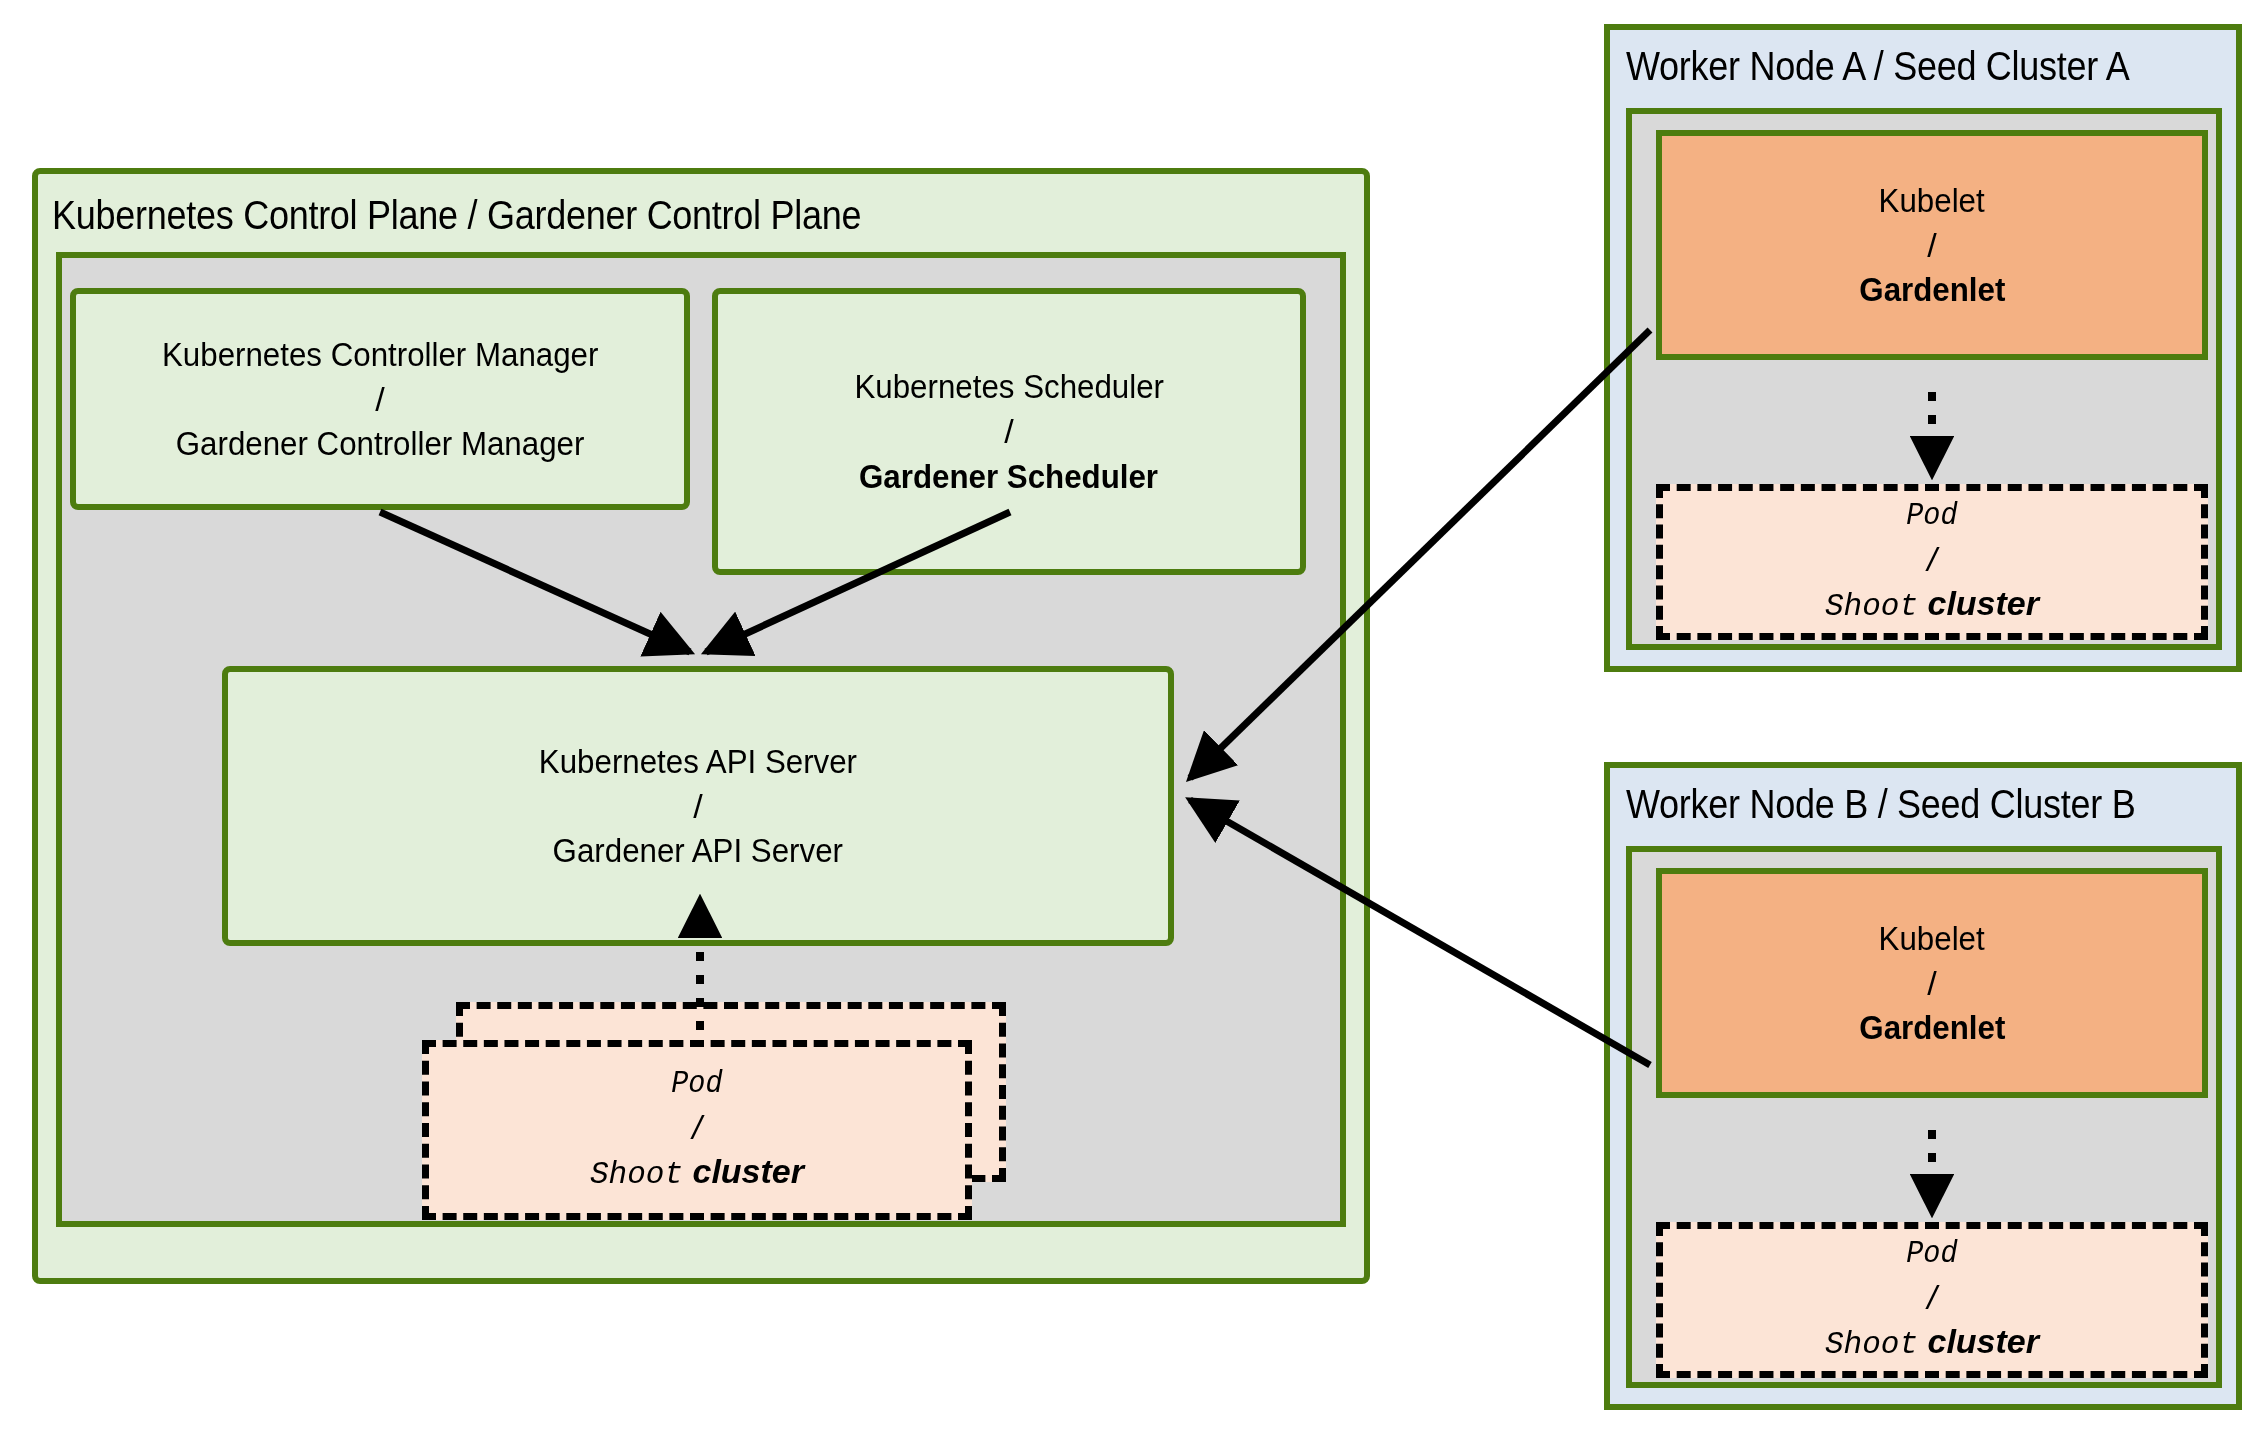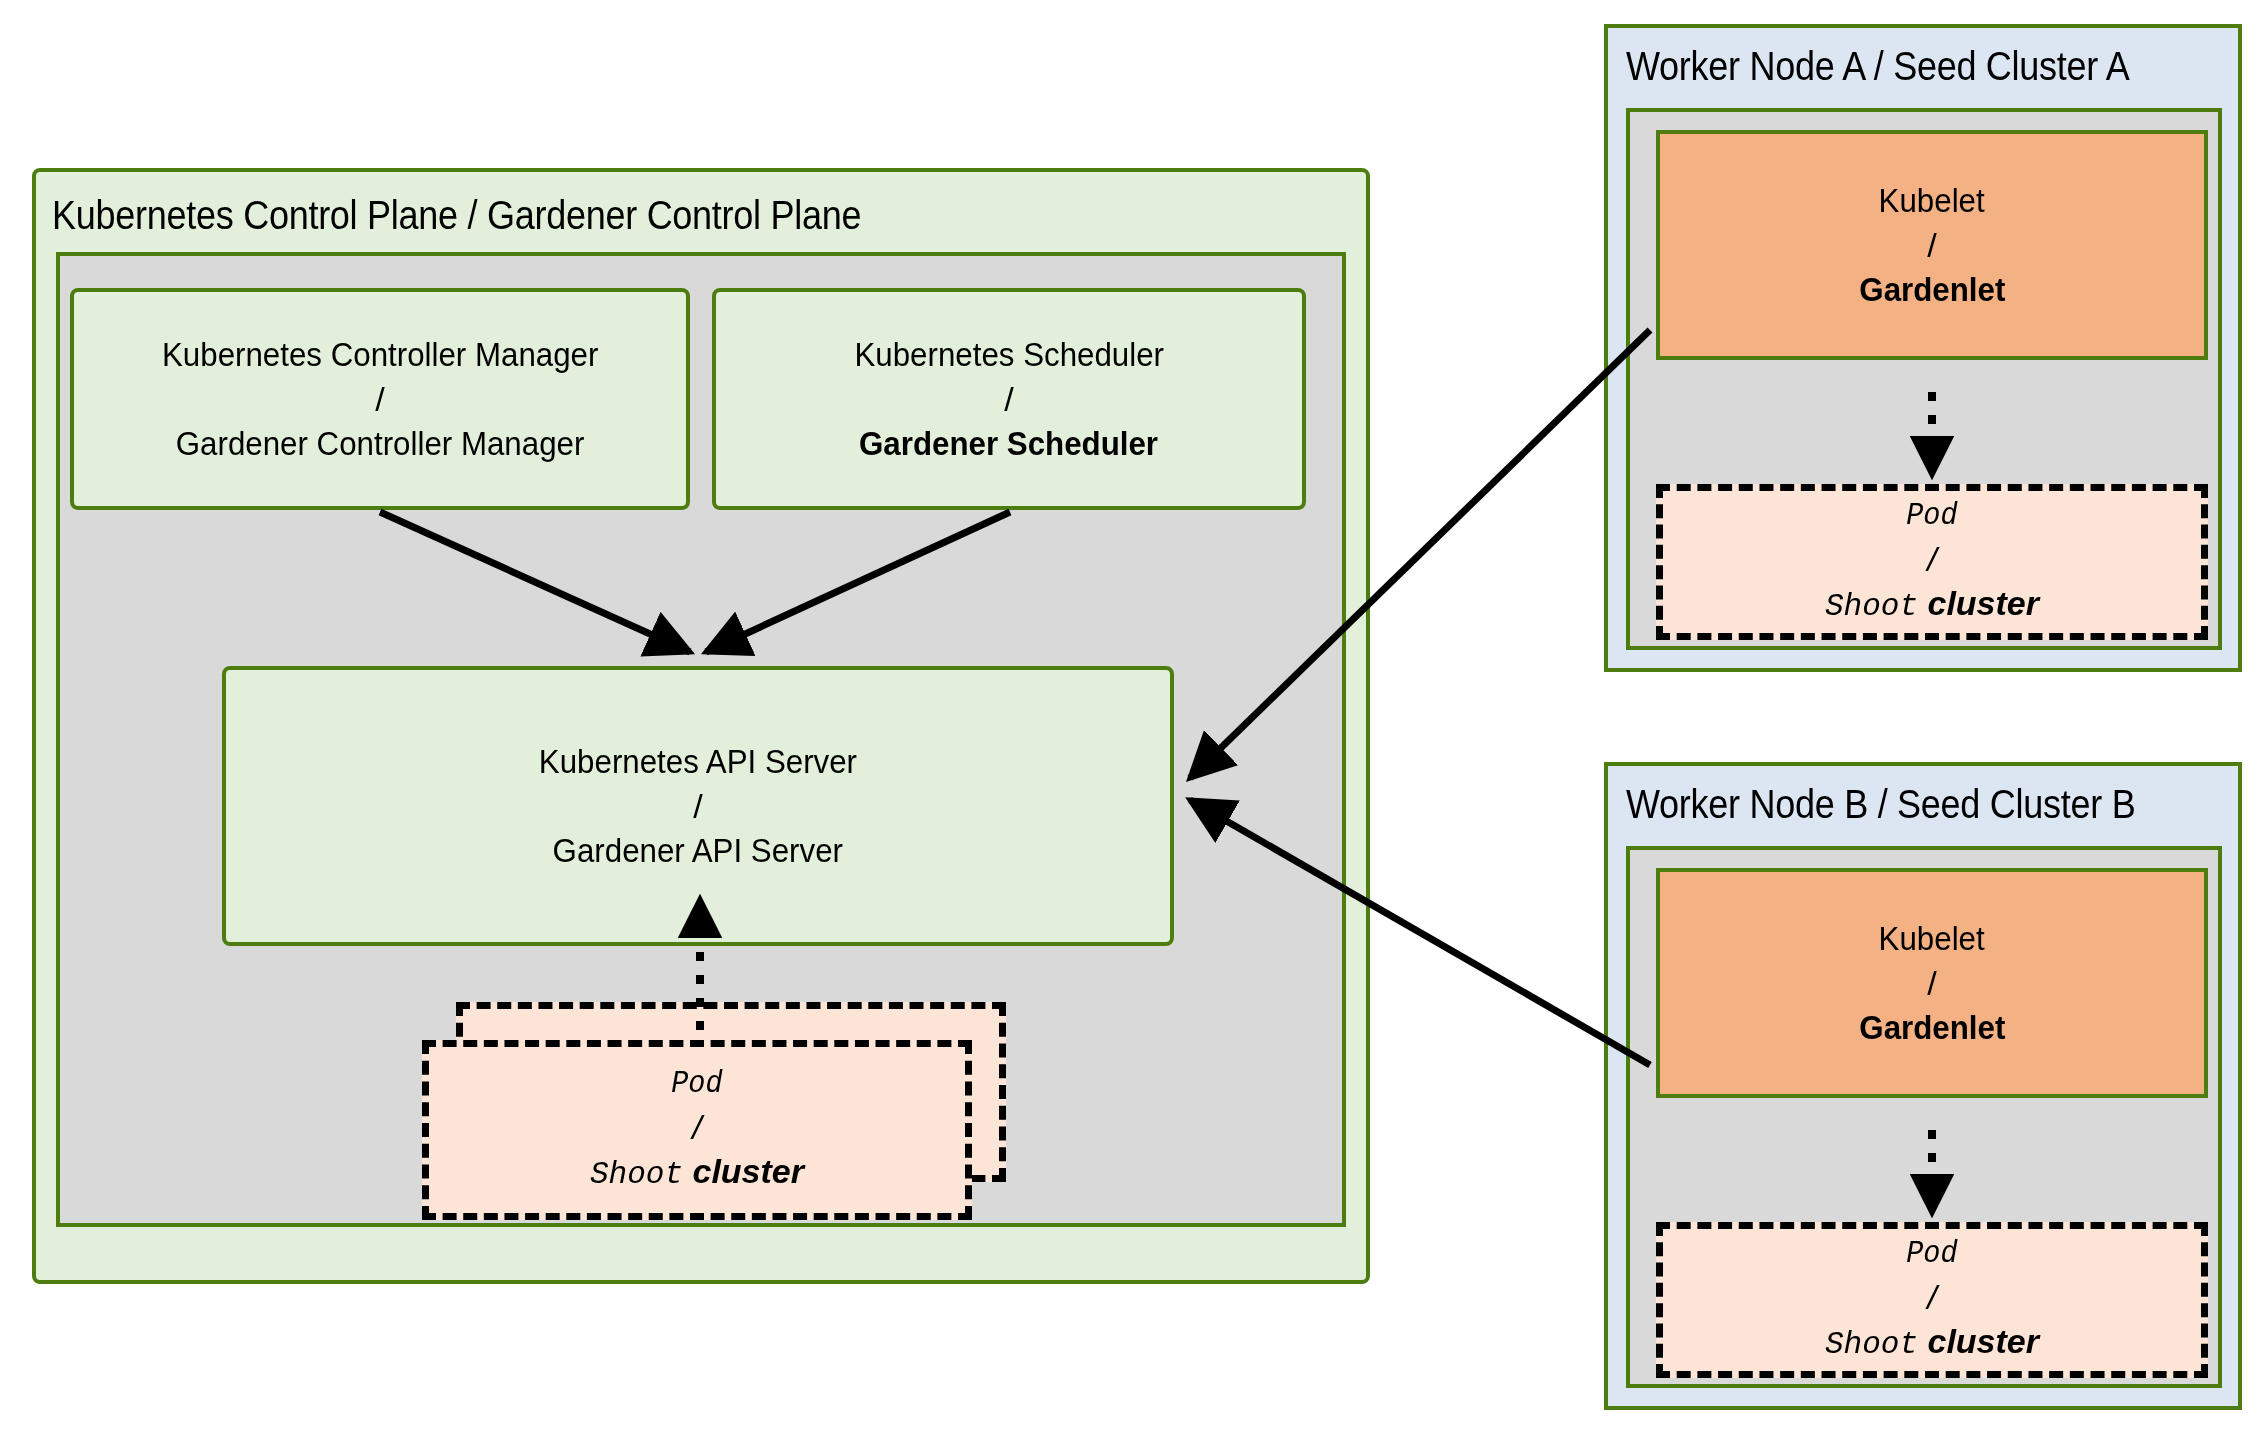--- a/index.html
+++ b/index.html
@@ -3,21 +3,21 @@
 <meta charset="utf-8">
 <style>
   html,body{margin:0;padding:0;background:#ffffff;}
   body{width:2266px;height:1434px;position:relative;overflow:hidden;
        font-family:"Liberation Sans",sans-serif;color:#000;}
 
   .stage{position:absolute;inset:0;}
 
   
   .box{position:absolute;box-sizing:border-box;}
-  .bd{border:4px solid #4d7c0f;}
+  .bd{border:6px solid #4d7c0f;}
   .bd-dash{border:7px dashed #000;font-style:italic;}
 
   .green{background:#e2efda;border-radius:8px;}
   .grey{background:#d9d9d9;}
   .blue{background:#dce6f2;}
   .orange{background:#f4b183;}
   .peach{background:#fce4d6;}
 
   
   .title{
@@ -59,21 +59,21 @@
   </div>
 
   <div class="box bd green" style="left:70px;top:288px;width:620px;height:222px;">
     <div class="ctr" style="top:0;bottom:0;">
       <div class="ln">Kubernetes Controller Manager</div>
       <div class="sl">/</div>
       <div class="ln">Gardener Controller Manager</div>
     </div>
   </div>
 
-  <div class="box bd green" style="left:712px;top:288px;width:594px;height:222px;">
+  <div class="box bd green" style="left:712px;top:288px;width:594px;height:287px;">
     <div class="ctr" style="top:0;bottom:0;">
       <div class="ln">Kubernetes Scheduler</div>
       <div class="sl">/</div>
       <div class="ln b">Gardener Scheduler</div>
     </div>
   </div>
 
   <div class="box bd green" style="left:222px;top:666px;width:952px;height:280px;">
     <div class="ctr" style="top:0;bottom:0;">
       <div class="ln">Kubernetes API Server</div>

